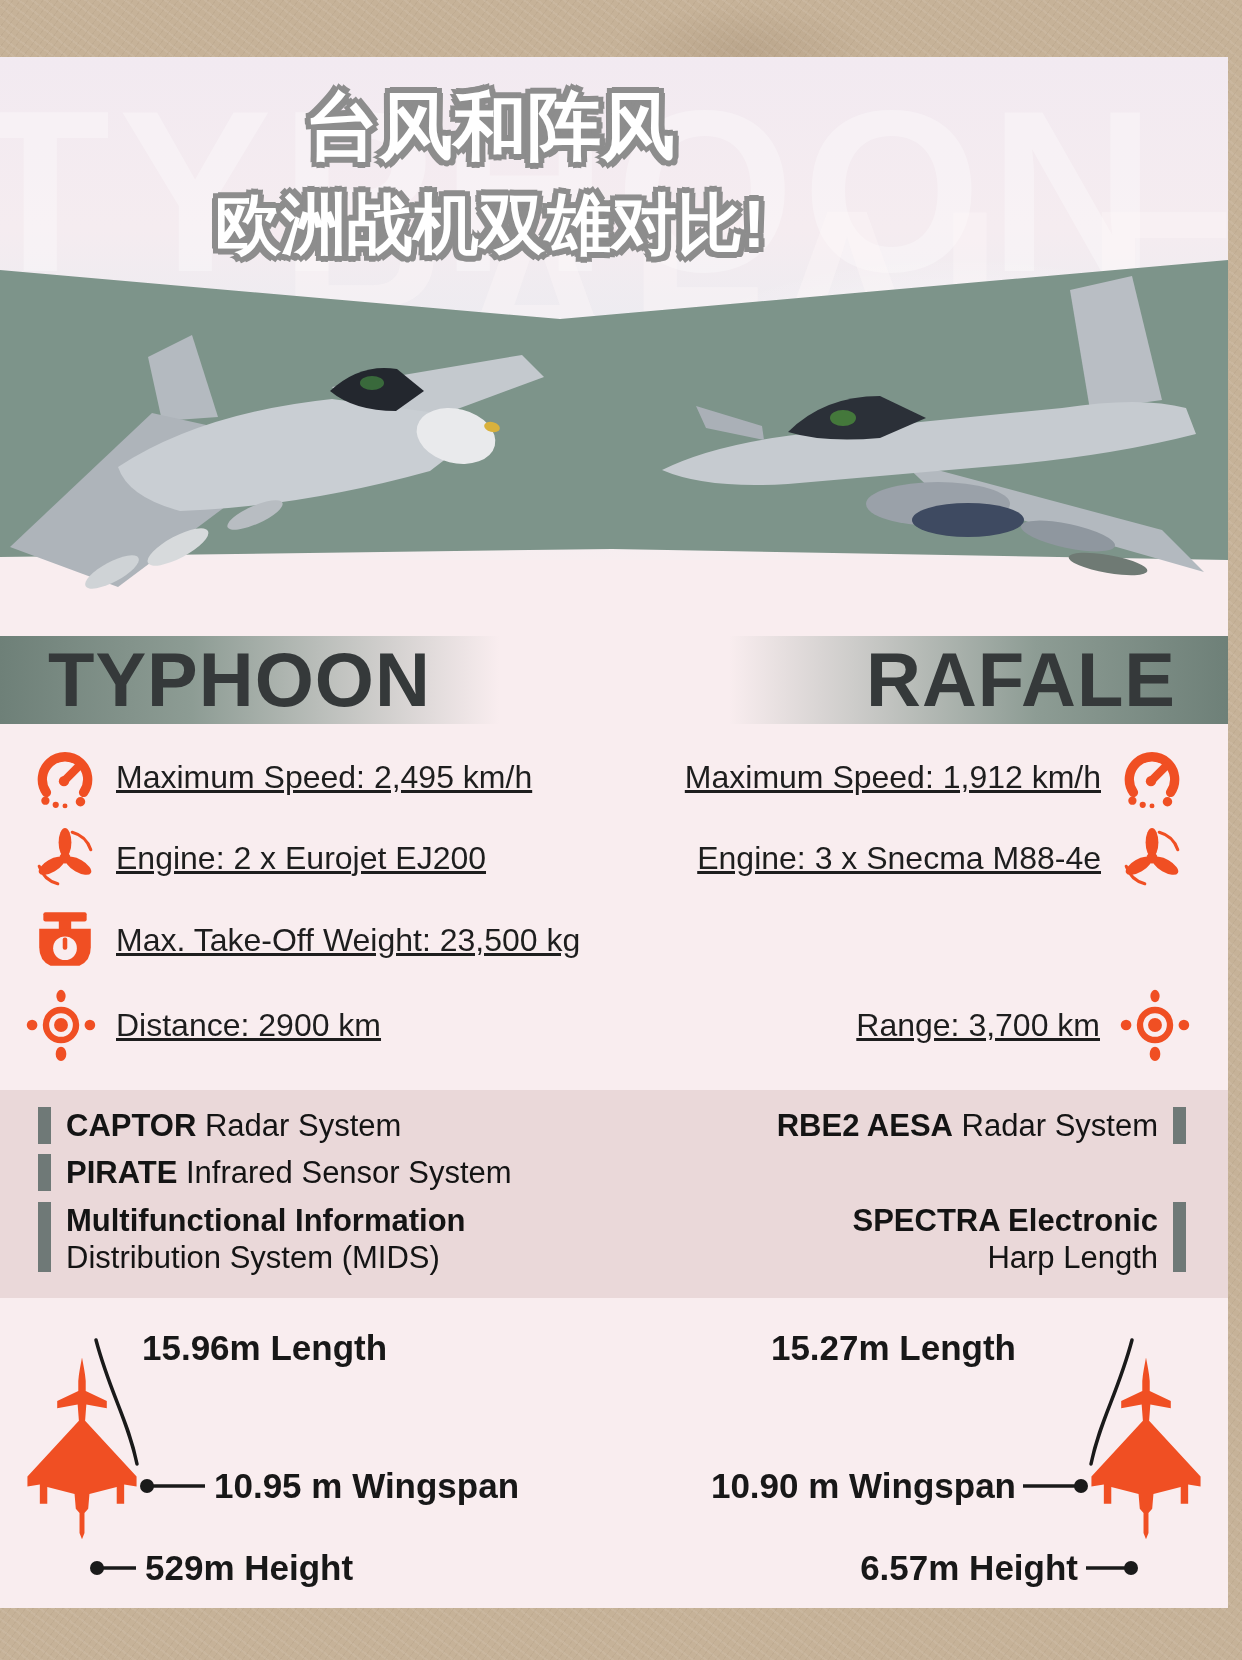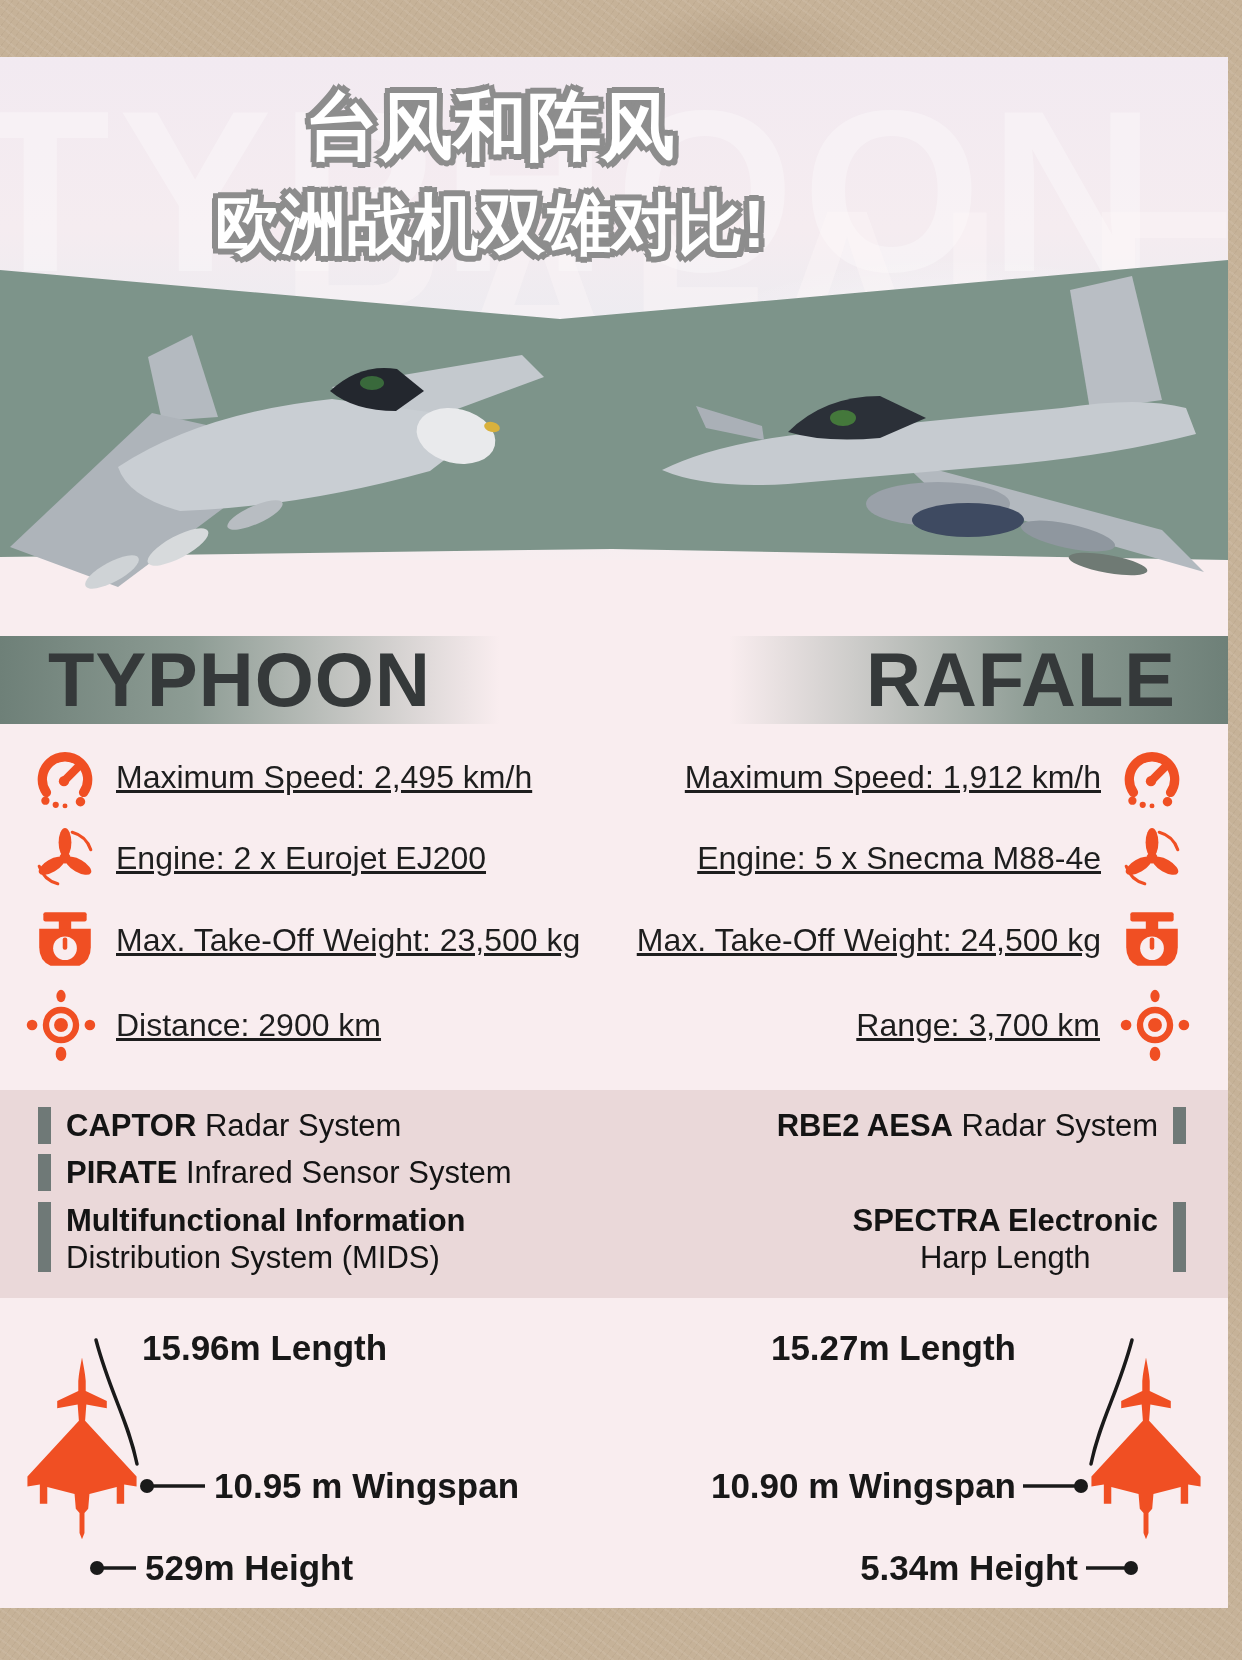--- a/index.html
+++ b/index.html
@@ -42,21 +42,21 @@
   .spec-row.rgt{right:43px;justify-content:flex-end;}
   .spec-text{font-size:32px;color:#1e1e1e;white-space:nowrap;text-decoration:underline;}
   .icon{width:66px;height:66px;flex:0 0 auto;}
   
   .sys-row{display:flex;align-items:flex-start;}
   .sys-row.lft{left:38px;}
   .sys-row.rgt{right:42px;justify-content:flex-end;}
   .sys-bar{width:13px;background:#6f7977;flex:0 0 auto;}
   .sys-text{font-size:31px;color:#141414;line-height:37px;white-space:nowrap;}
   .sys-row.lft .sys-text{margin-left:15px;text-align:left;}
-  .sys-row.rgt .sys-text{margin-right:15px;text-align:center;}
+  .sys-row.rgt .sys-text{margin-right:15px;text-align:right;}
   .b{font-weight:700;}
   
   .dim-label{font-size:35px;font-weight:600;color:#181818;white-space:nowrap;}
   .callouts{left:0;top:0;width:1228px;height:310px;}
   .jet-orange{fill:#f04f23;}
 </style>
 </head>
 <body>
 
 <svg width="0" height="0" style="position:absolute">
@@ -173,29 +173,23 @@
       <span class="spec-text">Distance: 2900 km</span>
     </div>
 
     <div class="abs spec-row rgt" style="top:183px;">
       <span class="spec-text">Maximum Speed: 1,912 km/h</span>
       <svg class="icon" viewBox="0 0 64 64">
           <use href="#ic-speed"></use>
         </svg>
     </div>
     <div class="abs spec-row rgt" style="top:264px;">
-      <span class="spec-text">Engine: 5 x Snecma M88-4e</span>
+      <span class="spec-text">Engine: 3 x Snecma M88-4e</span>
       <svg class="icon" viewBox="0 0 64 64">
           <use href="#ic-prop"></use>
-        </svg>
-    </div>
-    <div class="abs spec-row rgt" style="top:346px;">
-      <span class="spec-text">Max. Take-Off Weight: 24,500 kg</span>
-      <svg class="icon" viewBox="0 0 64 64">
-          <use href="#ic-scale"></use>
         </svg>
     </div>
     <div class="abs spec-row rgt" style="top:431px;right:36px;">
       <span class="spec-text">Range: 3,700 km</span>
       <svg class="icon" viewBox="0 0 64 64" style="width:74px;height:74px;">
           <use href="#ic-target"></use>
         </svg>
     </div>
   </div>
 
@@ -251,16 +245,16 @@
       <line x1="1086" y1="270" x2="1131" y2="270" stroke="#1a1a1a" stroke-width="3.5"></line>
       <circle cx="1131" cy="270" r="7" fill="#1a1a1a"></circle>
     </svg>
 
     <div class="abs dim-label" style="left:142px;top:30px;">15.96m Length</div>
     <div class="abs dim-label" style="left:214px;top:168px;">10.95 m Wingspan</div>
     <div class="abs dim-label" style="left:145px;top:250px;">529m Height</div>
 
     <div class="abs dim-label" style="right:212px;top:30px;">15.27m Length</div>
     <div class="abs dim-label" style="right:212px;top:168px;">10.90 m Wingspan</div>
-    <div class="abs dim-label" style="right:150px;top:250px;">5.34m Height</div>
+    <div class="abs dim-label" style="right:150px;top:250px;">6.57m Height</div>
   </div>
 
 </div>
 
 </body></html>

